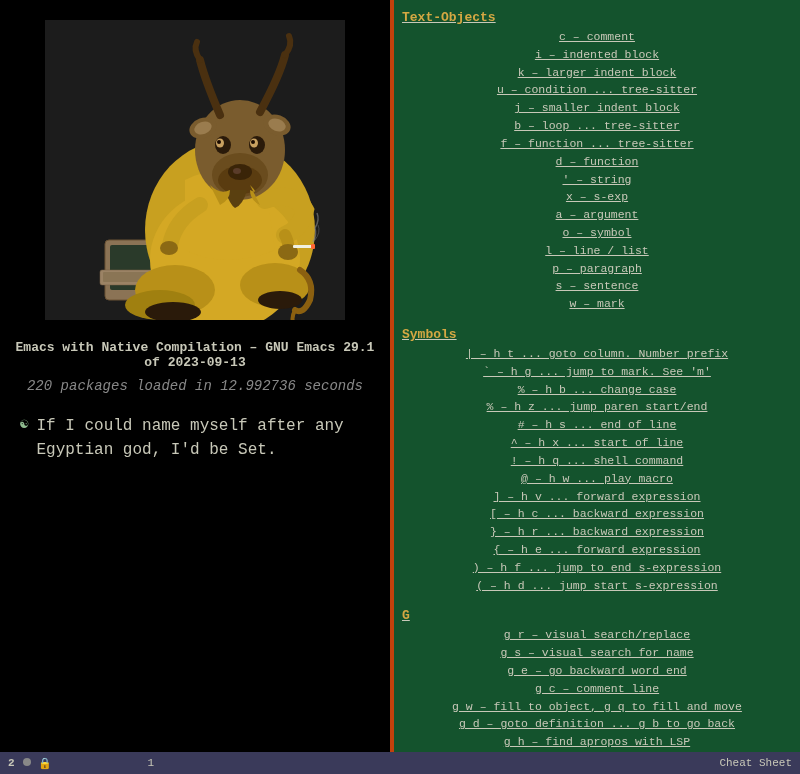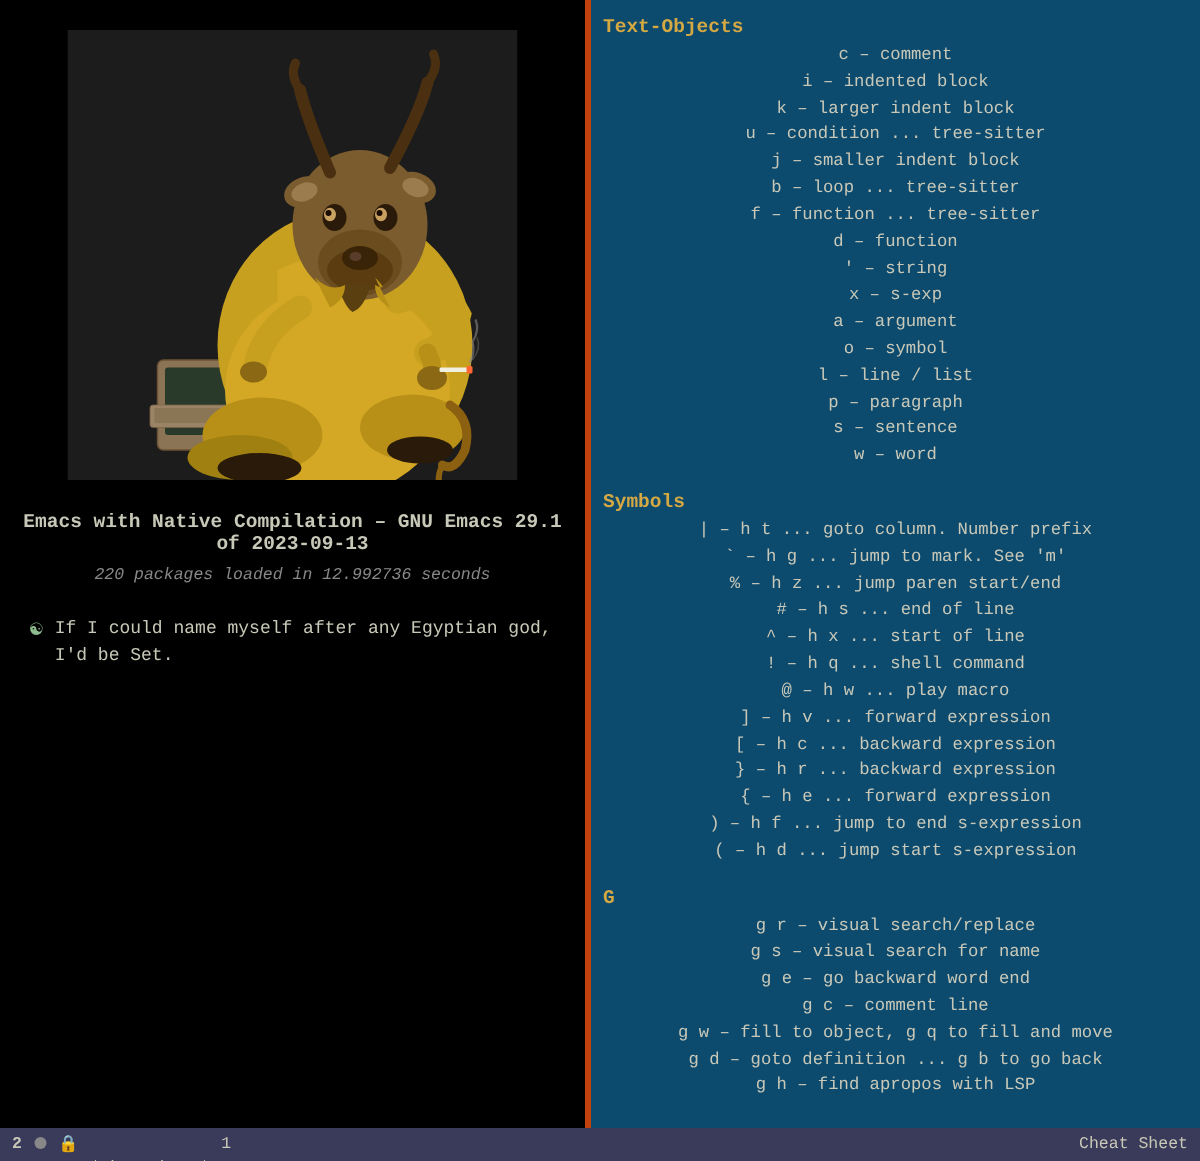--- a/index.html
+++ b/index.html
@@ -35,49 +35,50 @@
     }
     .emacs-title {
       color: #c8c8b8;
       font-size: 13px;
       font-weight: bold;
       text-align: center;
       margin-bottom: 8px;
     }
     .packages-info {
       color: #888;
-      font-size: 11px;
+      font-size: 14px;
       font-style: italic;
       text-align: center;
       margin-bottom: 20px;
     }
     .quote-line {
       display: flex;
       align-items: flex-start;
       gap: 8px;
       padding: 0 10px;
     }
     .quote-icon {
       color: #8fbc8f;
       font-size: 14px;
       flex-shrink: 0;
       margin-top: 1px;
     }
     .quote-text {
       color: #c8c8b8;
-      font-size: 12px;
+      font-size: 16px;
       line-height: 1.5;
       font-family: Liberation Mono, monospace;
     }
     .right-panel {
       flex: 1;
-      background: #0c4a6e;
+      background: #14532d;
       padding: 4px 8px;
       overflow-y: auto;
       overflow-x: hidden;
+      text-decoration: underline;
     }
     .right-panel::-webkit-scrollbar {
       width: 6px;
     }
     .right-panel::-webkit-scrollbar-track {
       background: #2a2a2a;
     }
     .right-panel::-webkit-scrollbar-thumb {
       background: #555;
     }
@@ -239,25 +240,26 @@
       <div class="cheatsheet-line">  b  –  loop  ...  tree-sitter</div>
       <div class="cheatsheet-line">  f  –  function  ...  tree-sitter</div>
       <div class="cheatsheet-line">  d  –  function</div>
       <div class="cheatsheet-line">  '  –  string</div>
       <div class="cheatsheet-line">  x  –  s-exp</div>
       <div class="cheatsheet-line">  a  –  argument</div>
       <div class="cheatsheet-line">  o  –  symbol</div>
       <div class="cheatsheet-line">  l  –  line / list</div>
       <div class="cheatsheet-line">  p  –  paragraph</div>
       <div class="cheatsheet-line">  s  –  sentence</div>
-      <div class="cheatsheet-line">  w  –  word</div>
+      <div class="cheatsheet-line">  w  –  mark</div>
       <div class="section-gap"></div>
       <div class="section-title">Symbols</div>
       <div class="cheatsheet-line">  |  –  h t  ...  goto column. Number prefix</div>
       <div class="cheatsheet-line">  `  –  h g  ...  jump to mark. See 'm'</div>
+      <div class="cheatsheet-line">  %  –  h b  ...  change case</div>
       <div class="cheatsheet-line">  %  –  h z  ...  jump paren start/end</div>
       <div class="cheatsheet-line">  #  –  h s  ...  end of line</div>
       <div class="cheatsheet-line">  ^  –  h x  ...  start of line</div>
       <div class="cheatsheet-line">  !  –  h q  ...  shell command</div>
       <div class="cheatsheet-line">  @  –  h w  ...  play macro</div>
       <div class="cheatsheet-line">  ]  –  h v  ...  forward expression</div>
       <div class="cheatsheet-line">  [  –  h c  ...  backward expression</div>
       <div class="cheatsheet-line">  }  –  h r  ...  backward expression</div>
       <div class="cheatsheet-line">  {  –  h e  ...  forward expression</div>
       <div class="cheatsheet-line">  )  –  h f  ...  jump to end s-expression</div>

